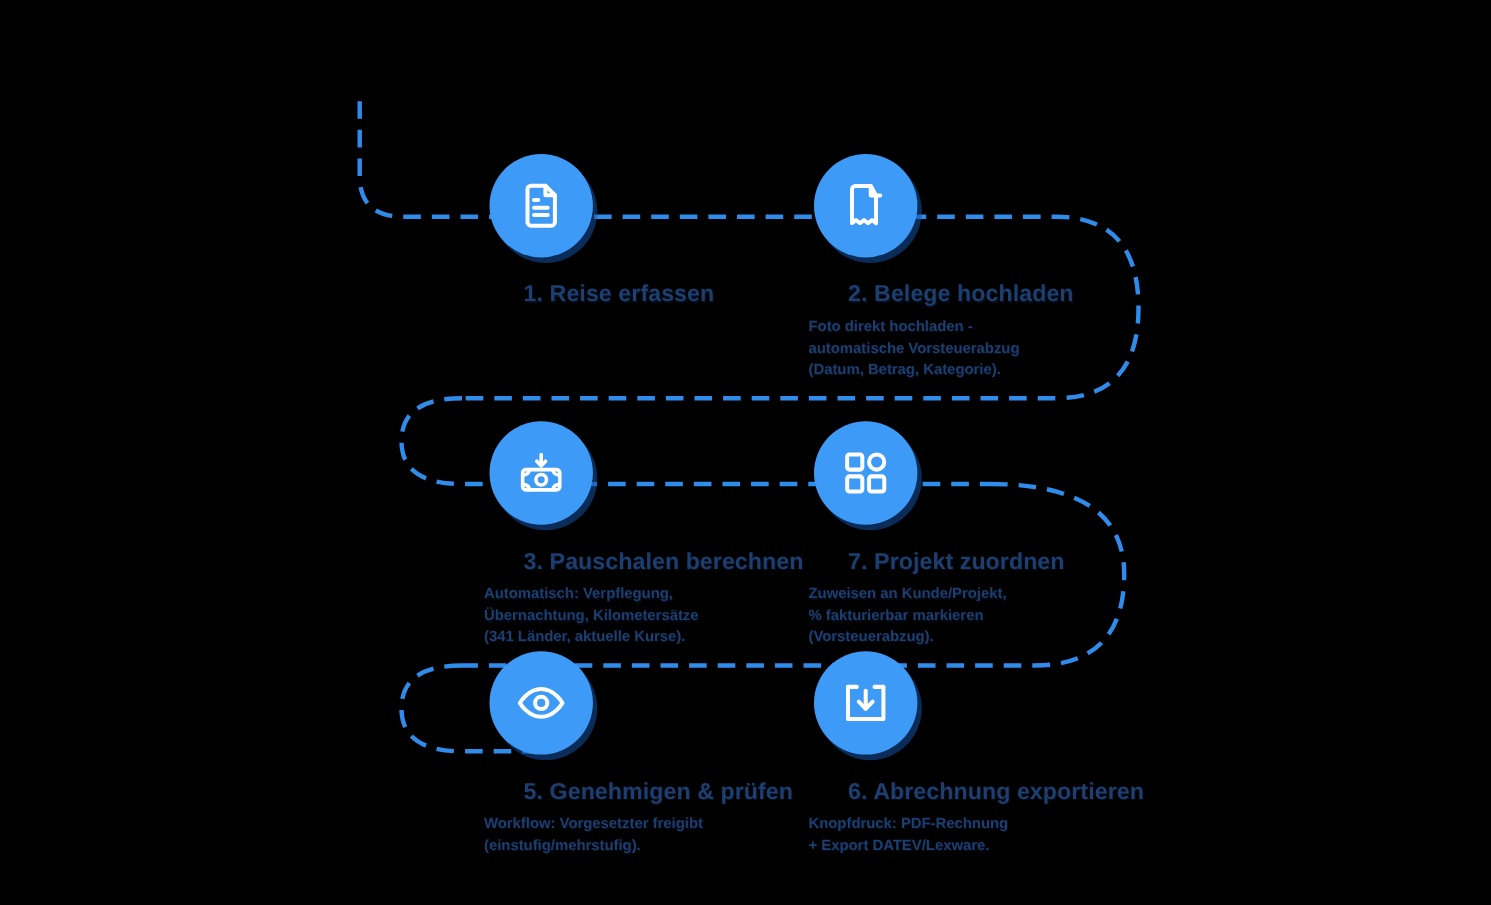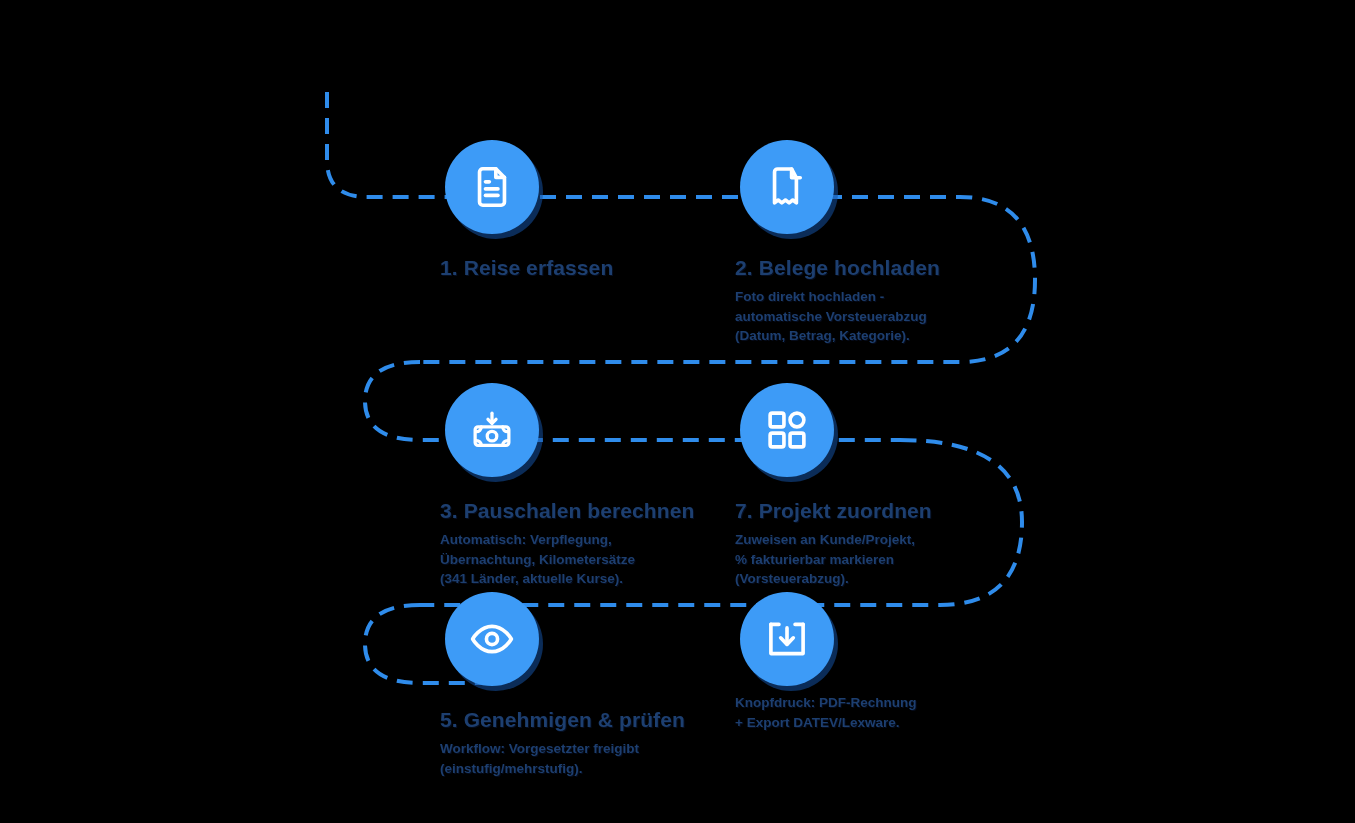--- a/index.html
+++ b/index.html
@@ -46,20 +46,21 @@
   }
   .step-title {
     margin-top: 22px;
     font-size: 21px;
     font-weight: bold;
     color: #1d3f70;
     letter-spacing: 0.1px;
     line-height: 1.15;
     text-shadow: 1px 1px 0 rgba(10,25,60,0.5);
     white-space: nowrap;
+    margin-left: 36px;
   }
   .step-desc {
     margin-top: 7px;
     font-size: 13.5px;
     font-weight: bold;
     color: #1d3f70;
     line-height: 1.45;
     text-shadow: 1px 1px 0 rgba(10,25,60,0.45);
     white-space: pre-line;
   }
@@ -175,17 +176,18 @@
     <div class="step-badge">
       <span>
         <svg viewBox="0 0 24 24" fill="none" stroke="#ffffff" stroke-width="1.9" stroke-linecap="round" stroke-linejoin="round">
           <path d="M3.6 4.4h4.2M16.2 4.4h4.2"></path>
           <path d="M3.6 4.4v15.2h16.8V4.4"></path>
           <path d="M12 6.2v8.4"></path>
           <path d="M8.7 11.4 12 14.8l3.3-3.4"></path>
         </svg>
       </span>
     </div>
+    <div class="step-title">6. Abrechnung exportieren</div>
     <div class="step-desc">Knopfdruck: PDF-Rechnung
 + Export DATEV/Lexware.</div>
   </div>
 
 </div>
 
 </body></html>

